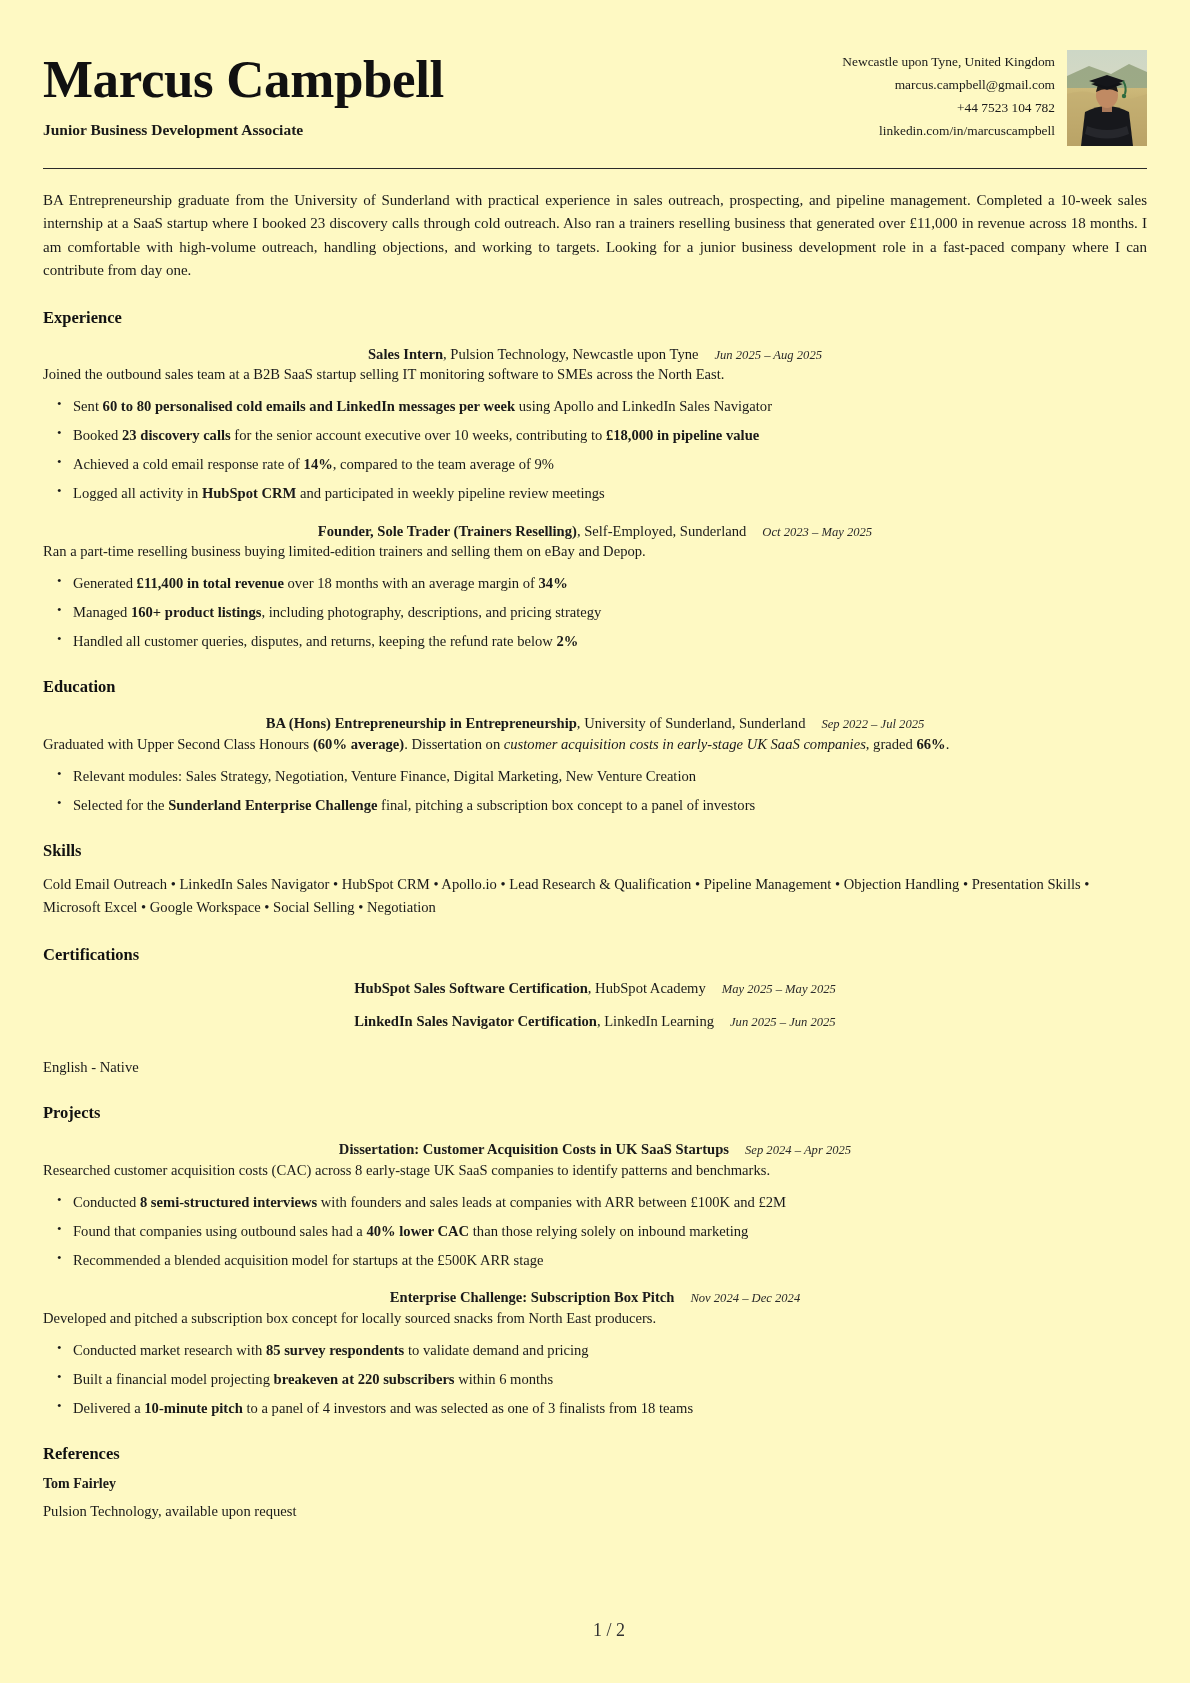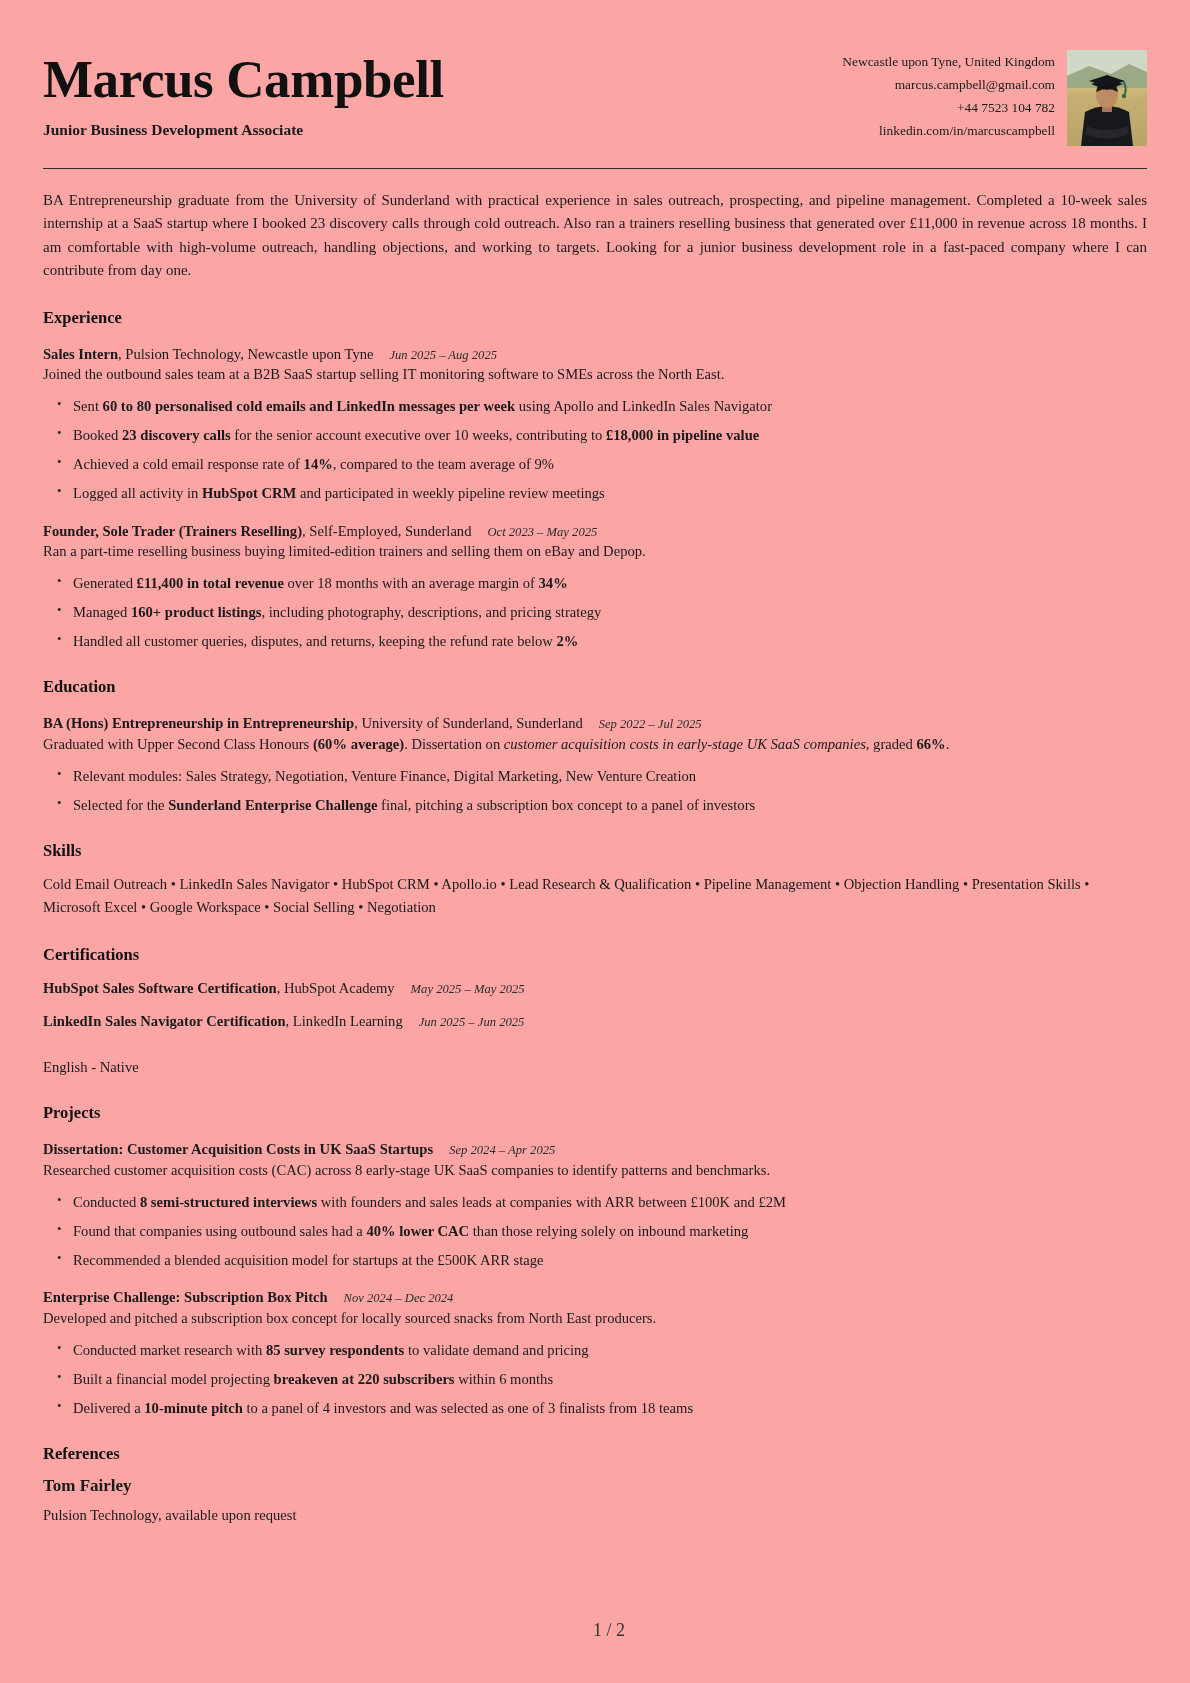--- a/index.html
+++ b/index.html
@@ -9,21 +9,21 @@
   }
   body {
     font-family: "Liberation Serif", "DejaVu Serif", serif;
     color: #1a1a1a;
   }
   .page {
     position: relative;
     width: 1190px;
     height: 1683px;
     margin: 0 auto;
-    background: #fca5a5;
+    background: #fef9c3;
     box-sizing: border-box;
     padding: 44px 43px 0 43px;
     overflow: hidden;
   }
 
   
   .header {
     display: flex;
     align-items: flex-start;
     justify-content: space-between;
@@ -92,21 +92,21 @@
     font-size: 16.5px;
     font-weight: bold;
     margin: 0 0 12px 0;
     color: #111111;
   }
   .entry { margin-top: 16px; }
   .entry:first-of-type { margin-top: 0; }
   .entry-head {
     display: flex;
     align-items: baseline;
-    justify-content: flex-start;
+    justify-content: center;
     gap: 16px;
   }
   .entry-title {
     font-size: 14.6px;
     line-height: 1.4;
     color: #1a1a1a;
   }
   .entry-title b { font-weight: bold; }
   .entry-date {
     font-size: 12.6px;
@@ -147,21 +147,21 @@
     color: #1a1a1a;
   }
   .plain-line {
     font-size: 14.6px;
     line-height: 1.5;
     color: #1a1a1a;
   }
   .cert-row { margin-top: 13px; }
   .cert-row:first-of-type { margin-top: 0; }
   .ref-name {
-    font-size: 17px;
+    font-size: 14px;
     font-weight: bold;
     color: #1a1a1a;
   }
   .ref-detail {
     font-size: 14.6px;
     margin-top: 11px;
     color: #1a1a1a;
   }
   .footer {
     position: absolute;

